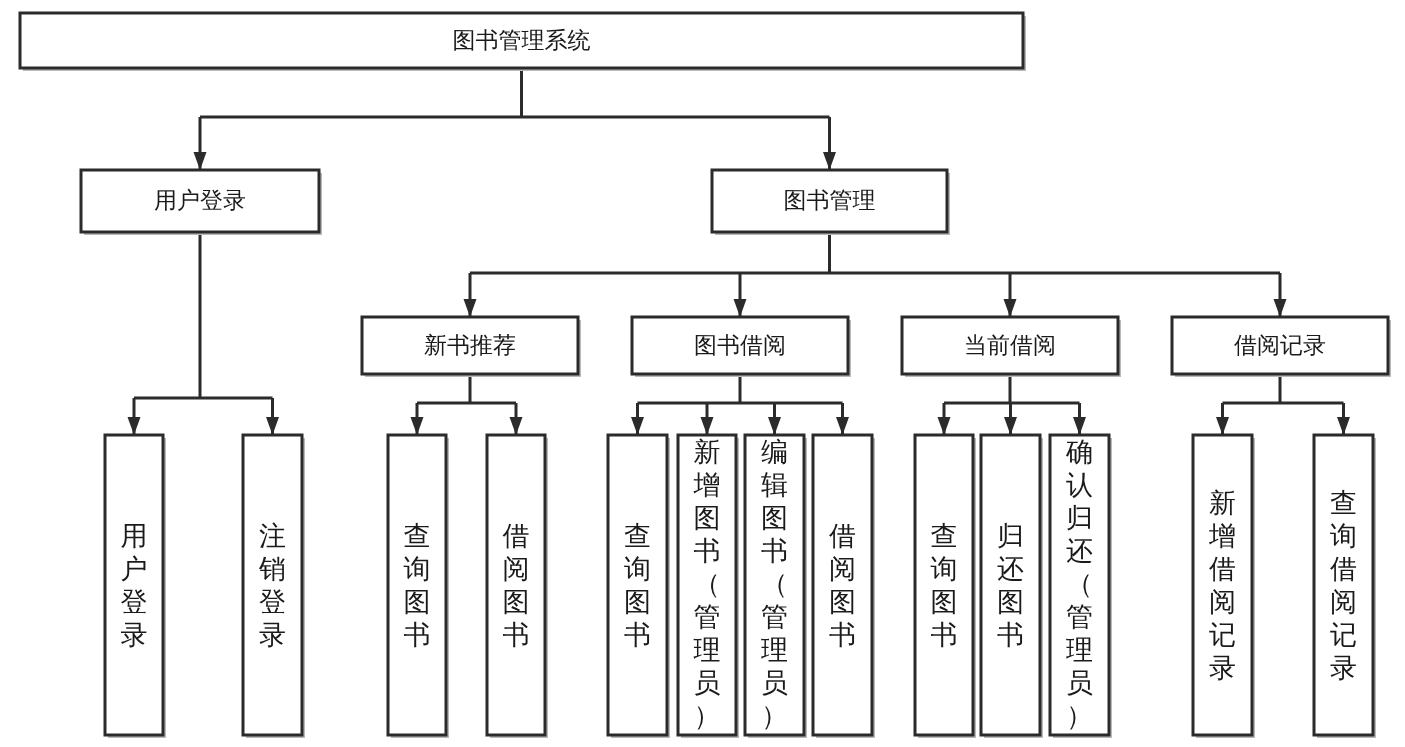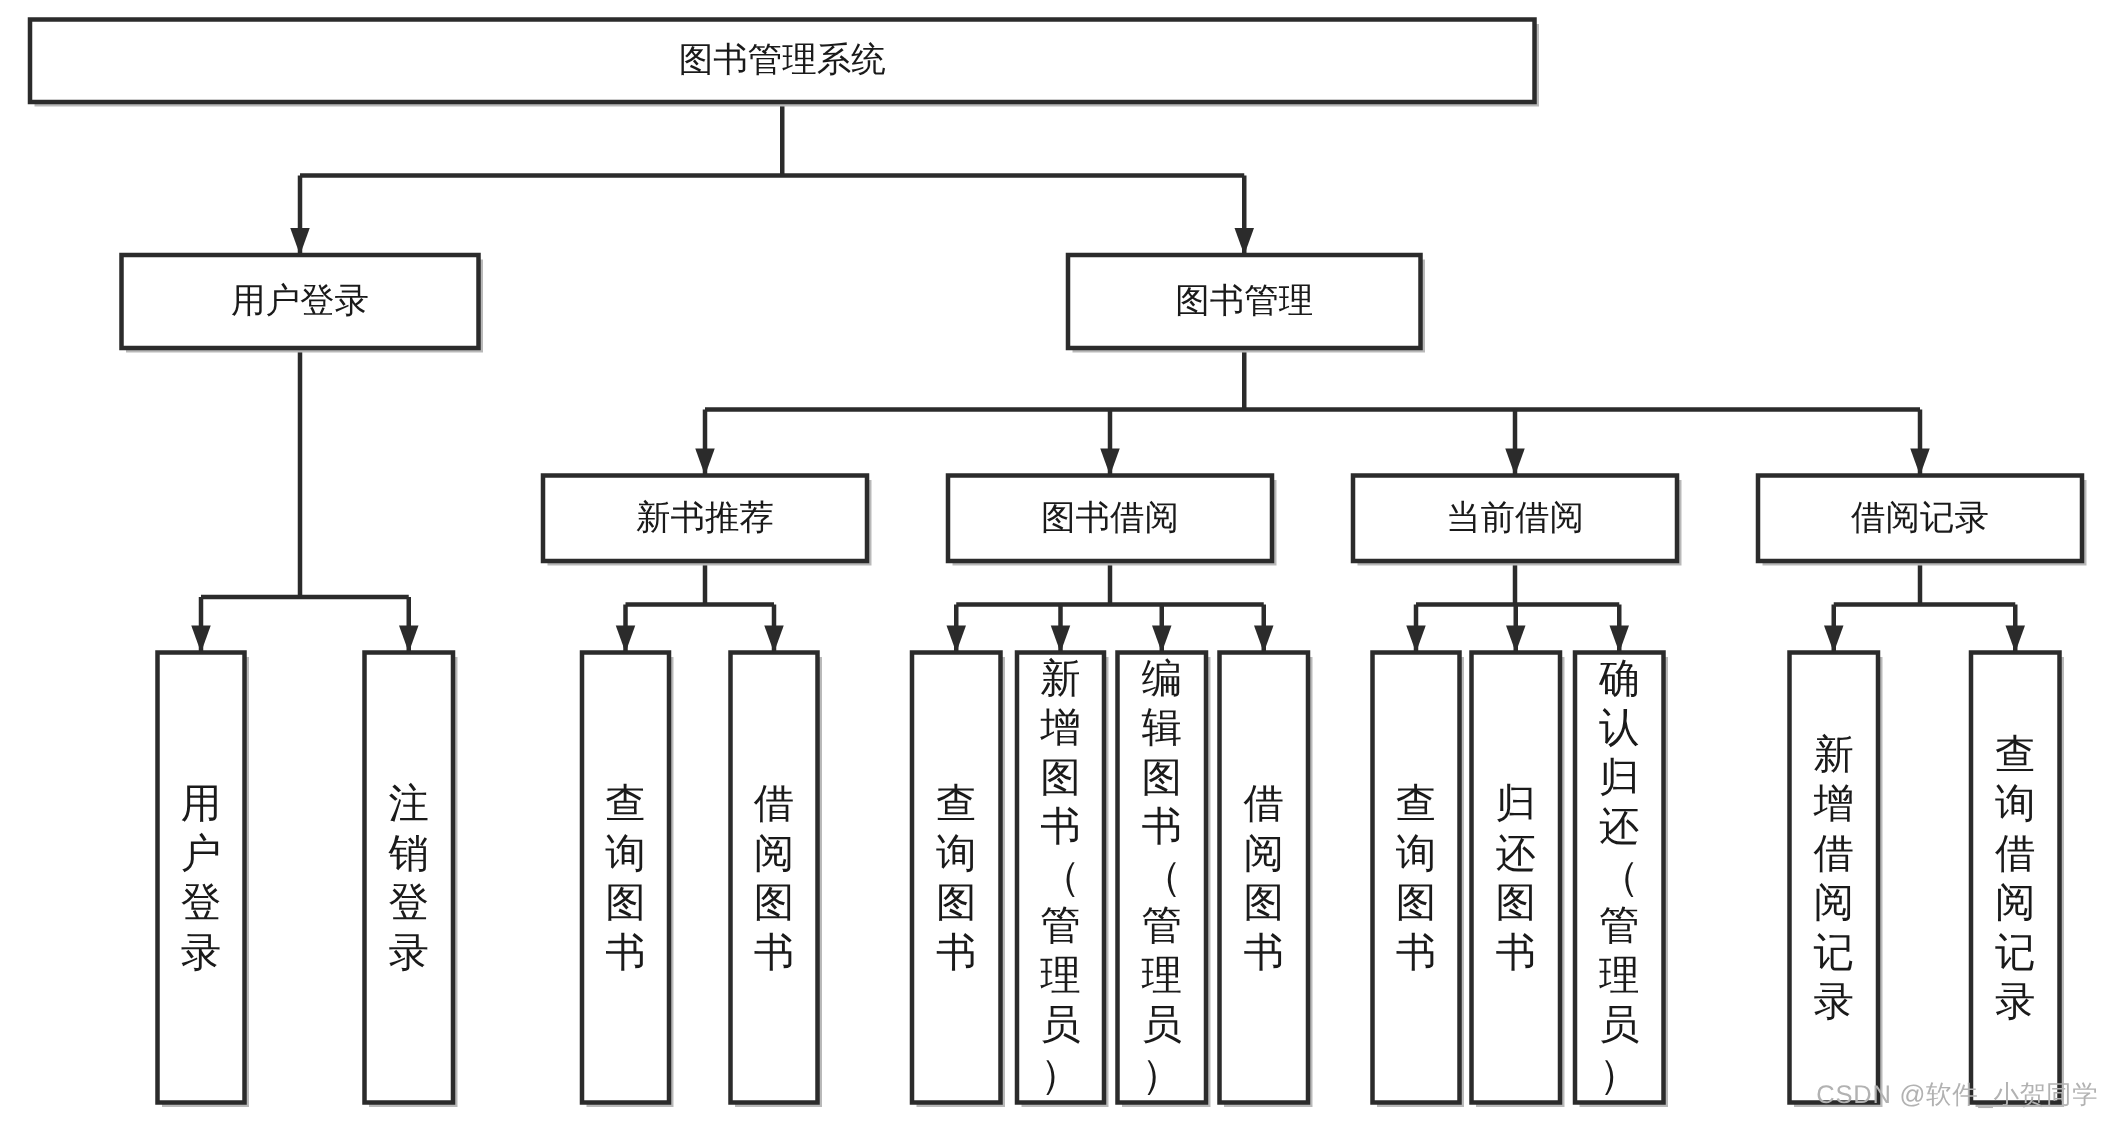--- a/index.html
+++ b/index.html
@@ -223,14 +223,13 @@
           <rect x="1193" y="435" width="59" height="300" class="node-rect"></rect>
           <text x="1222.5" y="511.74" class="node-label-v"><tspan x="1222.5" dy="0">新</tspan><tspan x="1222.5" dy="33">增</tspan><tspan x="1222.5" dy="33">借</tspan><tspan x="1222.5" dy="33">阅</tspan><tspan x="1222.5" dy="33">记</tspan><tspan x="1222.5" dy="33">录</tspan></text>
         </g>
         <g>
           <rect x="1317" y="438" width="59" height="300" class="node-shadow"></rect>
           <rect x="1314" y="435" width="59" height="300" class="node-rect"></rect>
           <text x="1343.5" y="511.74" class="node-label-v"><tspan x="1343.5" dy="0">查</tspan><tspan x="1343.5" dy="33">询</tspan><tspan x="1343.5" dy="33">借</tspan><tspan x="1343.5" dy="33">阅</tspan><tspan x="1343.5" dy="33">记</tspan><tspan x="1343.5" dy="33">录</tspan></text>
         </g>
       </g>
     </svg>
-  <div class="watermark">CSDN @软件_小贺同学</div>
 </div>
 
 </body></html>

